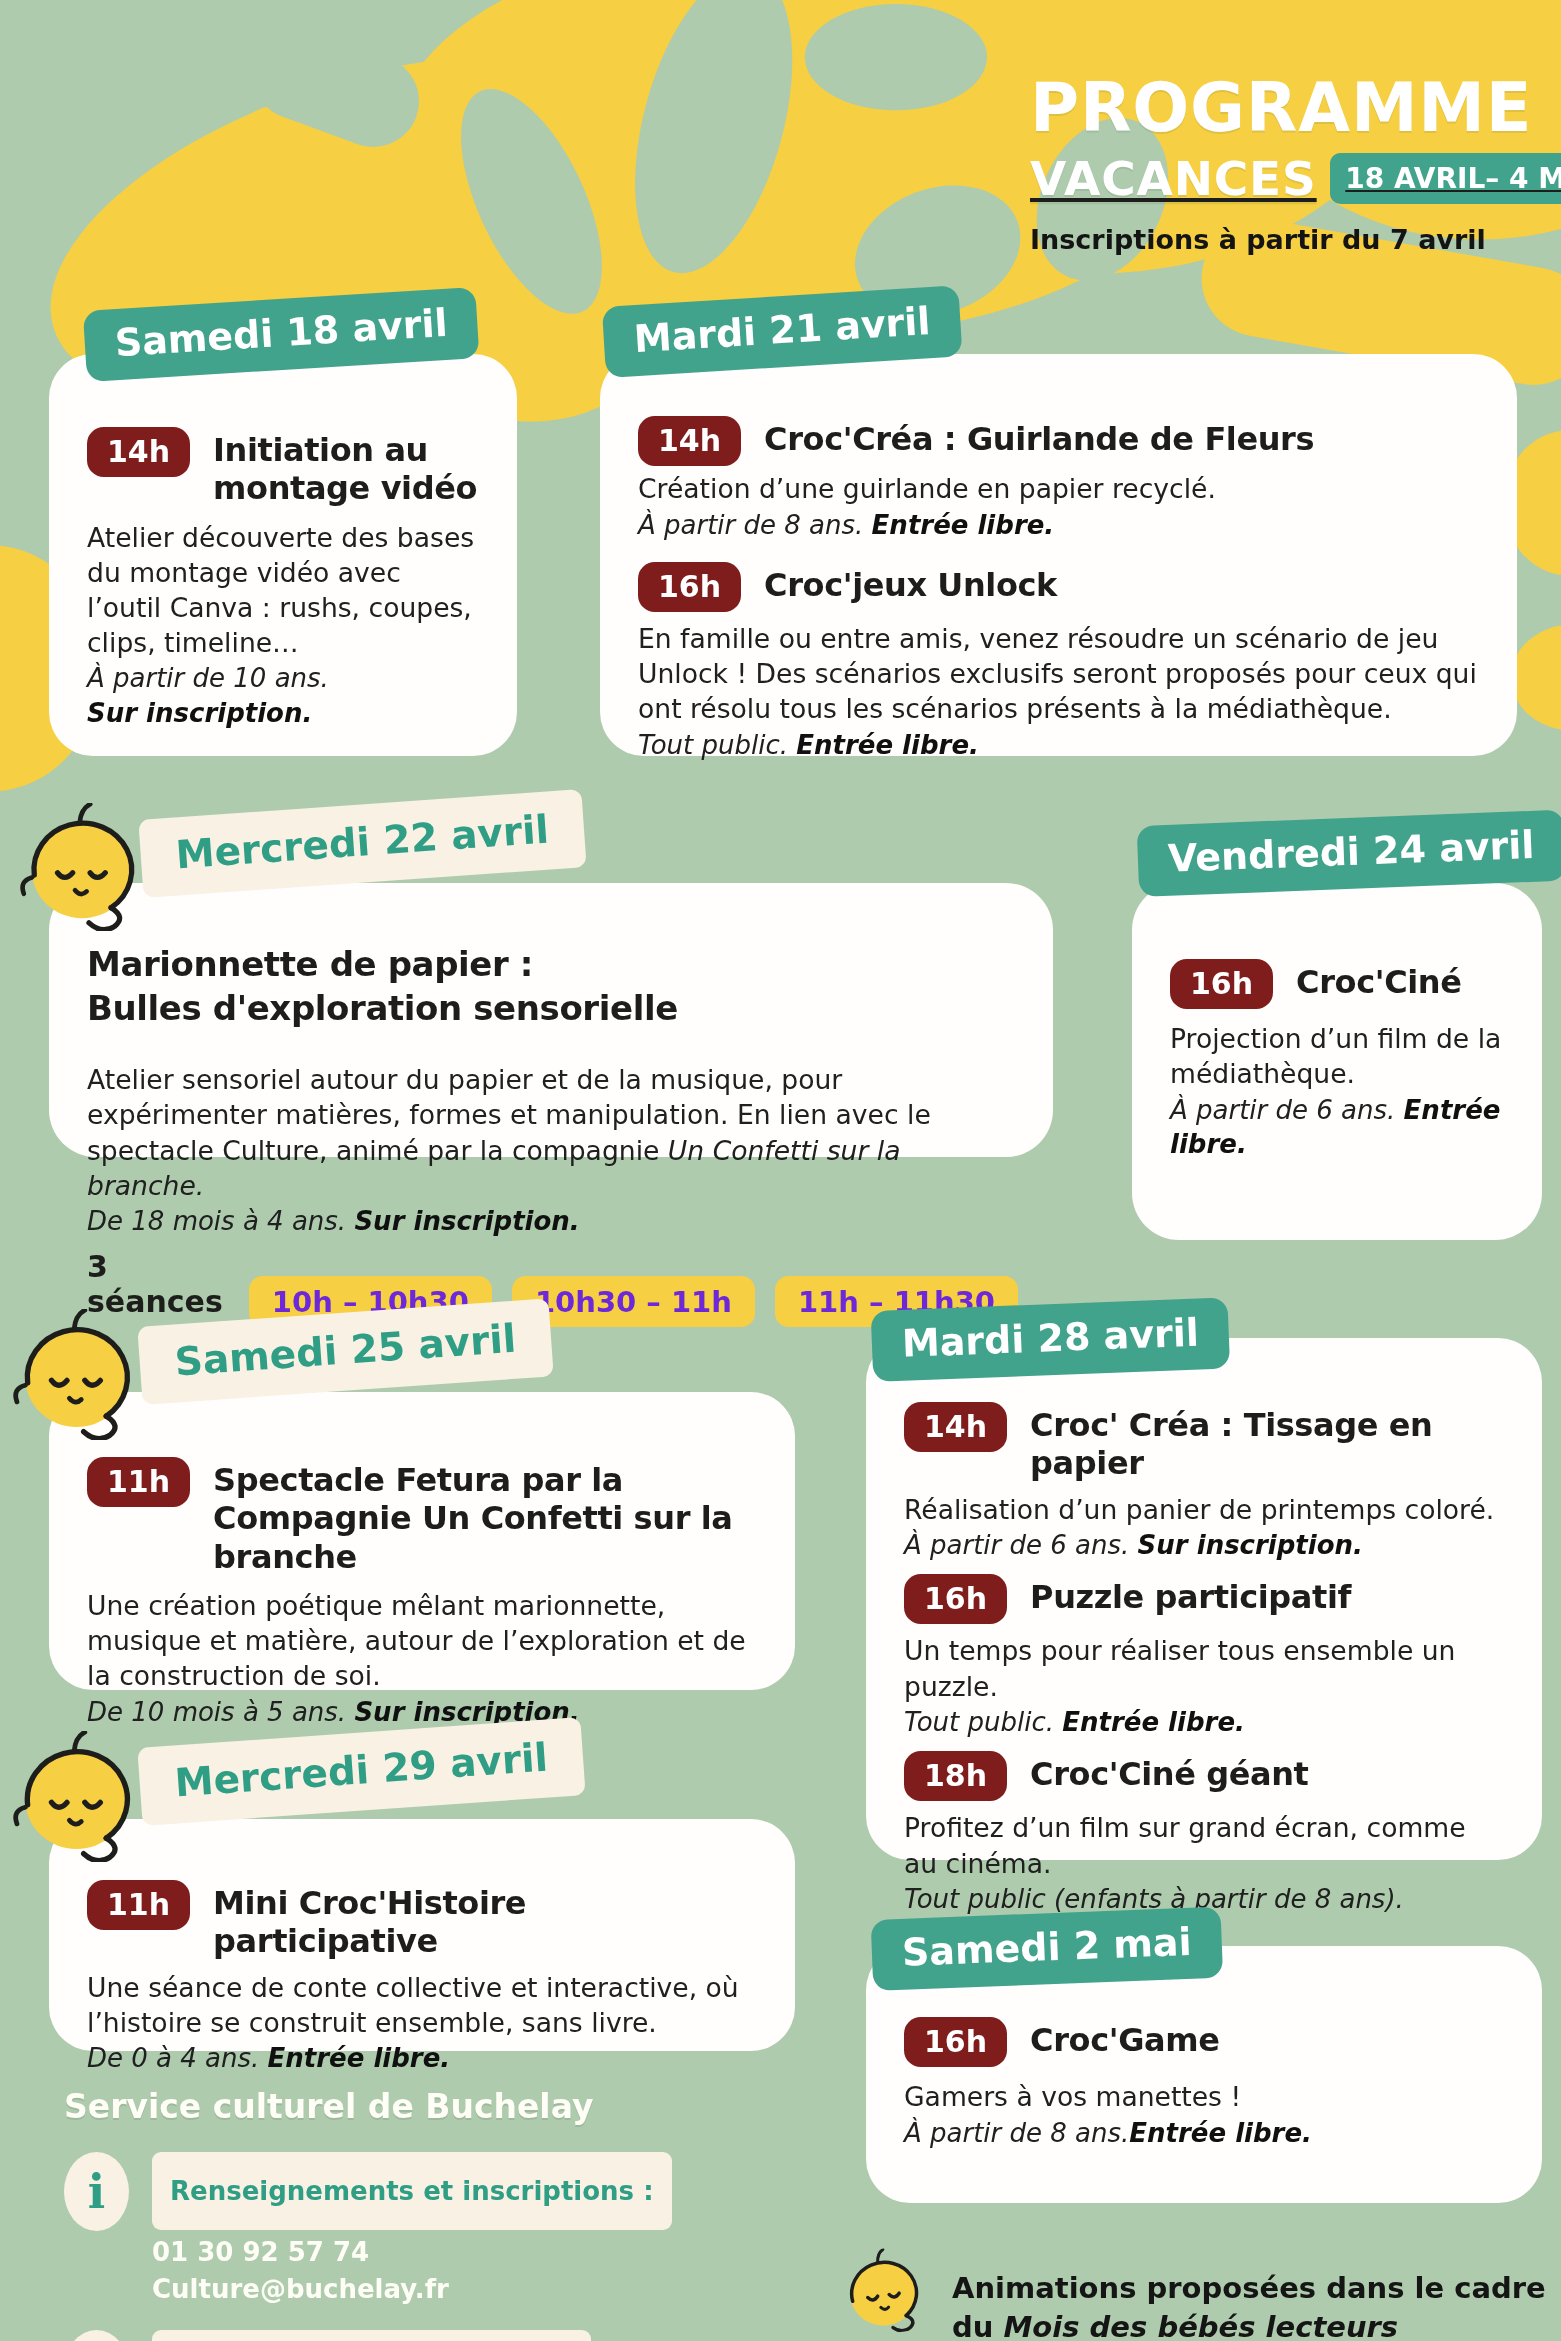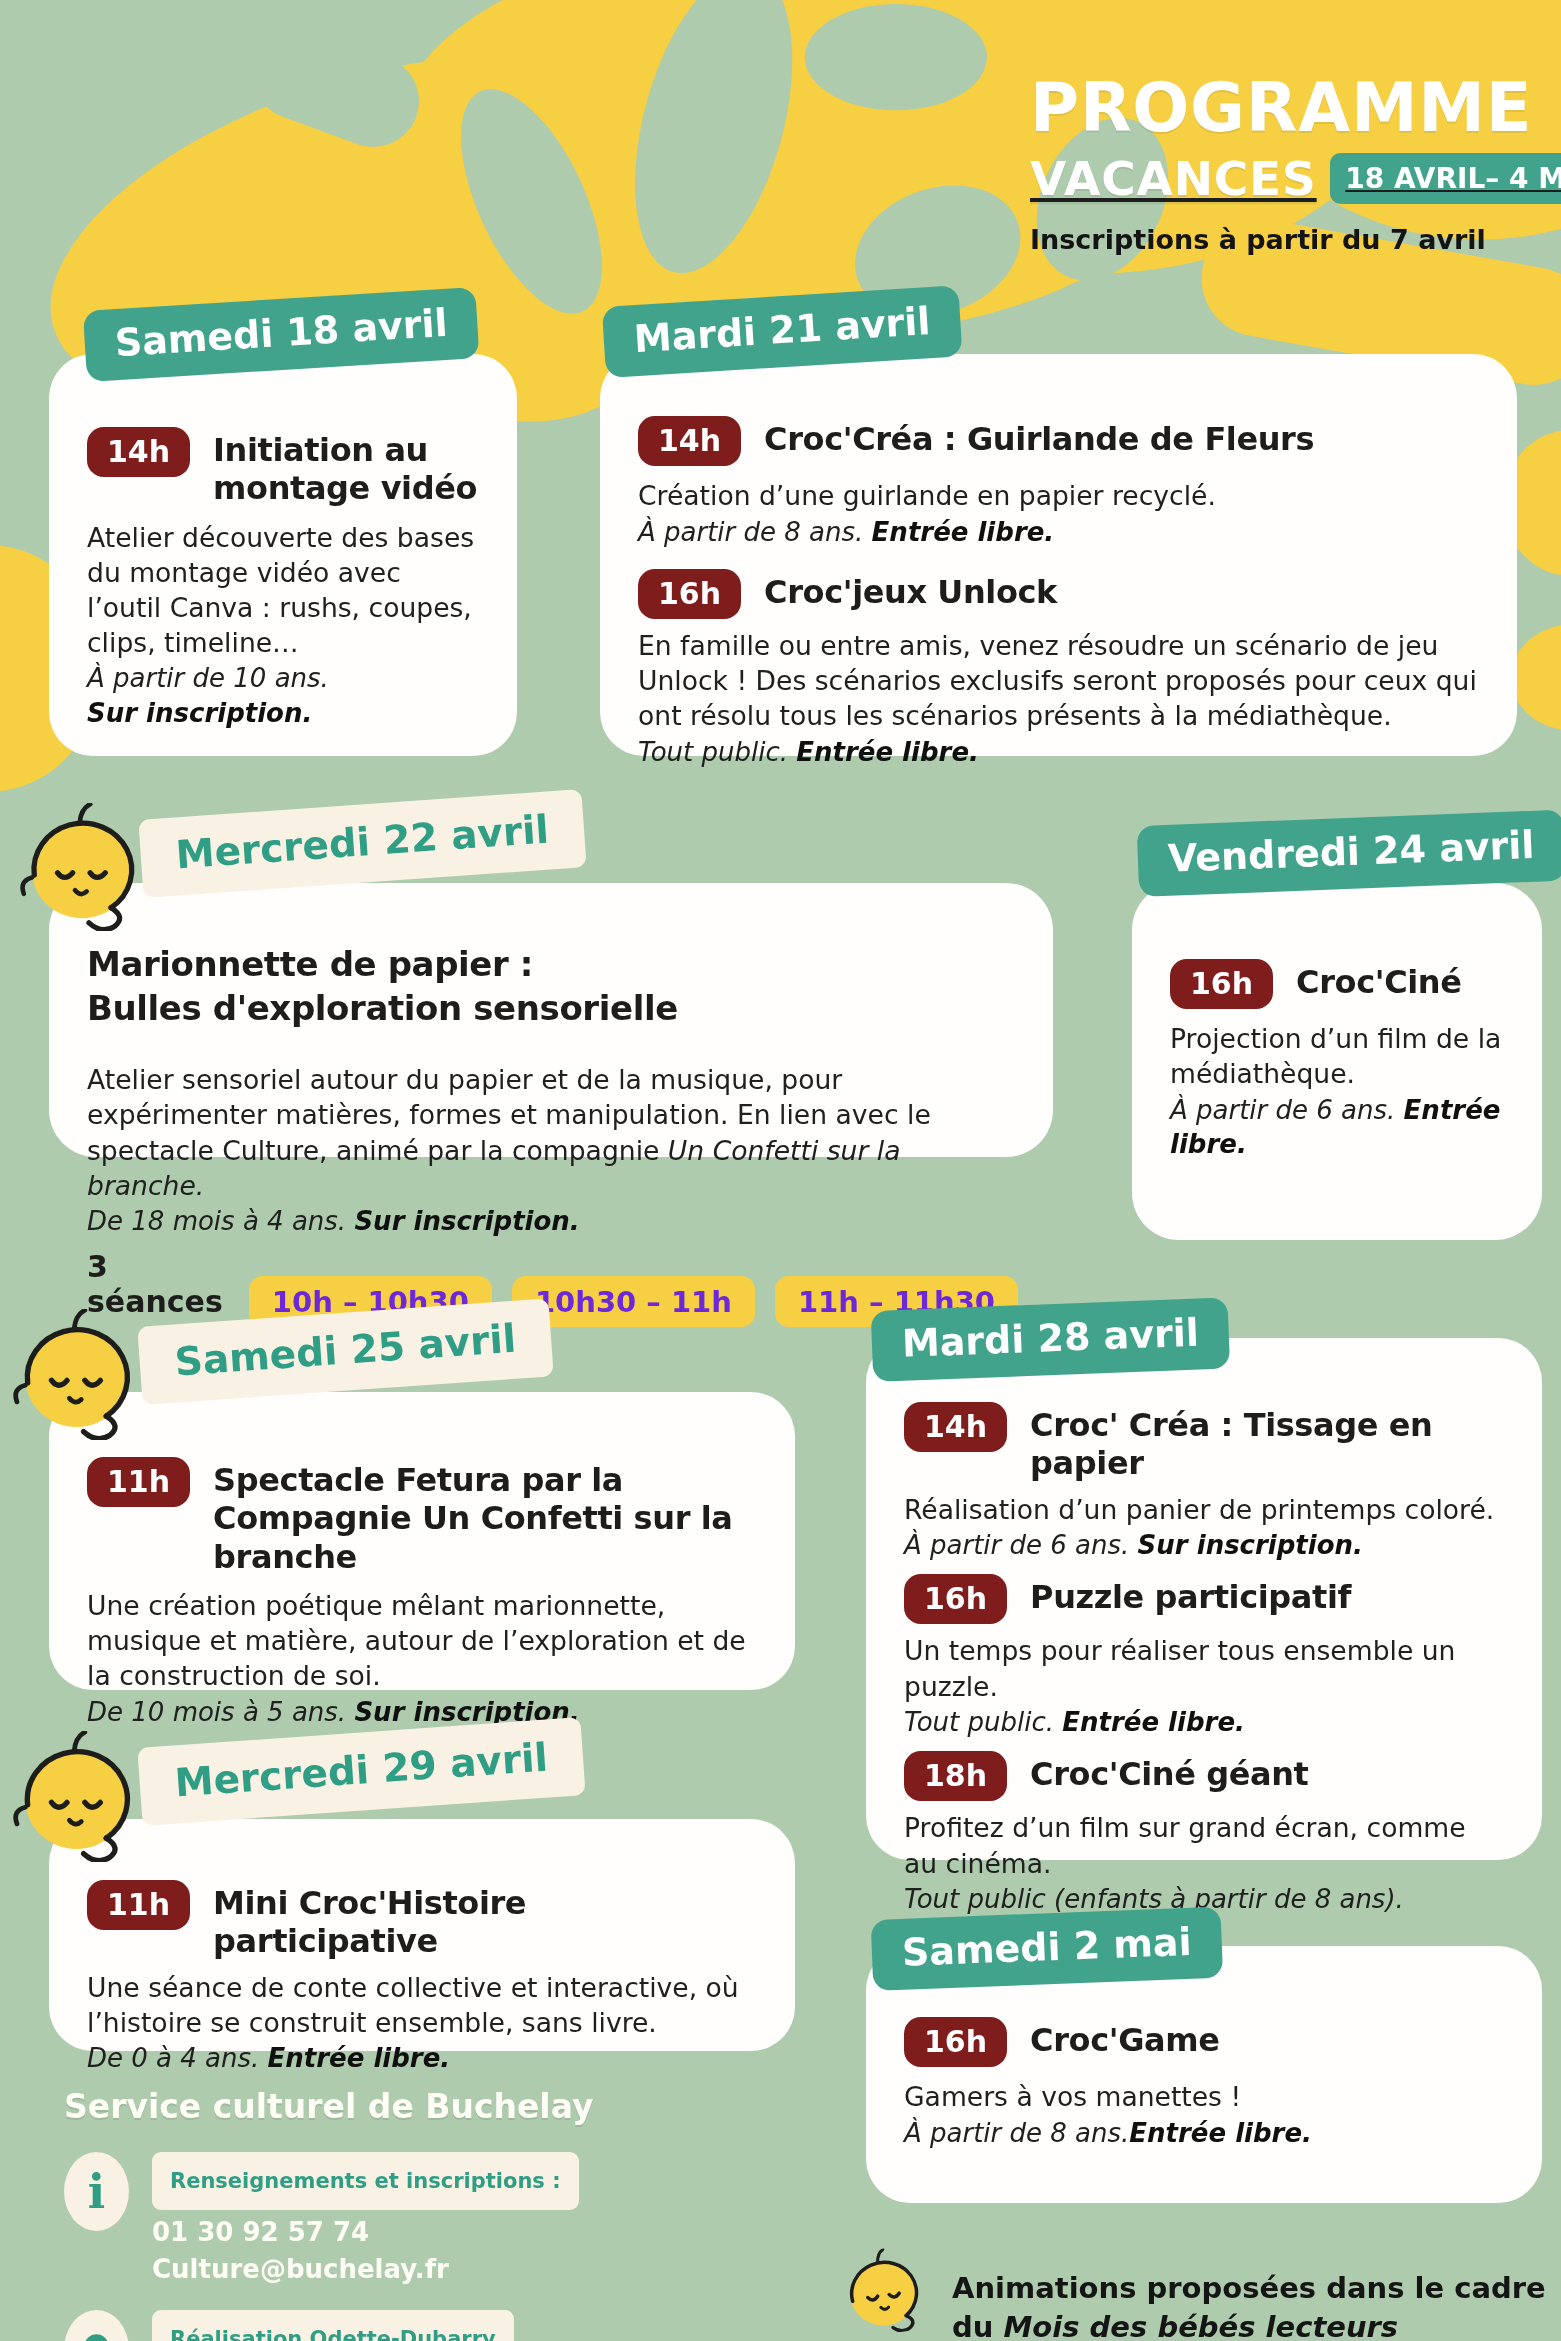--- a/index.html
+++ b/index.html
@@ -47,21 +47,21 @@
   
   .chick{position:absolute;z-index:5;}
 
   
   .footer{position:absolute;left:64px;top:2087px;z-index:2;}
   .f-title{font-size:33px;font-weight:800;color:#fffef6;text-shadow:0 1.5px 0 rgba(60,90,60,.15);}
   .f-row{display:flex;align-items:flex-start;gap:23px;margin-top:26px;}
   .f-icon{width:65px;height:79px;background:#f8f1e4;border-radius:50%;flex:none;
           display:flex;align-items:center;justify-content:center;color:#2f9e85;
           font-weight:800;font-size:46px;font-family:"DejaVu Serif",serif;}
-  .badge{background:#f8f1e4;color:#2f9e85;font-weight:800;font-size:21px;padding:17px 18px;
+  .badge{background:#f8f1e4;color:#2f9e85;font-weight:800;font-size:26px;padding:24px 18px;
          border-radius:9px;display:inline-block;}
   .contact-line{color:#fffef6;font-size:26px;font-weight:700;margin-top:6.8px;}
 
   
   .note{position:absolute;left:841px;top:2249px;display:flex;gap:26px;align-items:flex-start;
         width:714px;z-index:2;}
   .note p{margin:20px 0 0;font-size:29px;font-weight:800;line-height:1.35;color:#151515;}
   .note em{font-style:italic;}
 </style>
 </head>
@@ -111,21 +111,21 @@
       <span class="entry">Sur inscription.</span>
     </p>
   </section>
   <div class="label teal" style="left:85px;top:311px;">Samedi 18 avril</div>
 
   <section class="card" style="left:600px;top:354px;width:917px;height:402px;padding-top:62px;">
     <div class="event">
       <span class="time">14h</span>
       <h3 class="etitle">Croc'Créa : Guirlande de Fleurs</h3>
     </div>
-    <p class="desc" style="margin-top:12px;">Création d’une guirlande en papier recyclé.</p>
+    <p class="desc" style="margin-top:5px;">Création d’une guirlande en papier recyclé.</p>
     <p class="meta">
       <span class="aud">À partir de 8 ans. </span><span class="entry">Entrée libre.</span>
     </p>
     <div class="event">
       <span class="time">16h</span>
       <h3 class="etitle">Croc'jeux Unlock</h3>
     </div>
     <p class="desc" style="margin-top:9px;">En famille ou entre amis, venez résoudre un scénario de jeu Unlock ! Des scénarios exclusifs seront proposés pour ceux qui ont résolu tous les scénarios présents à la médiathèque.</p>
     <p class="meta">
       <span class="aud">Tout public. </span><span class="entry">Entrée libre.</span>

